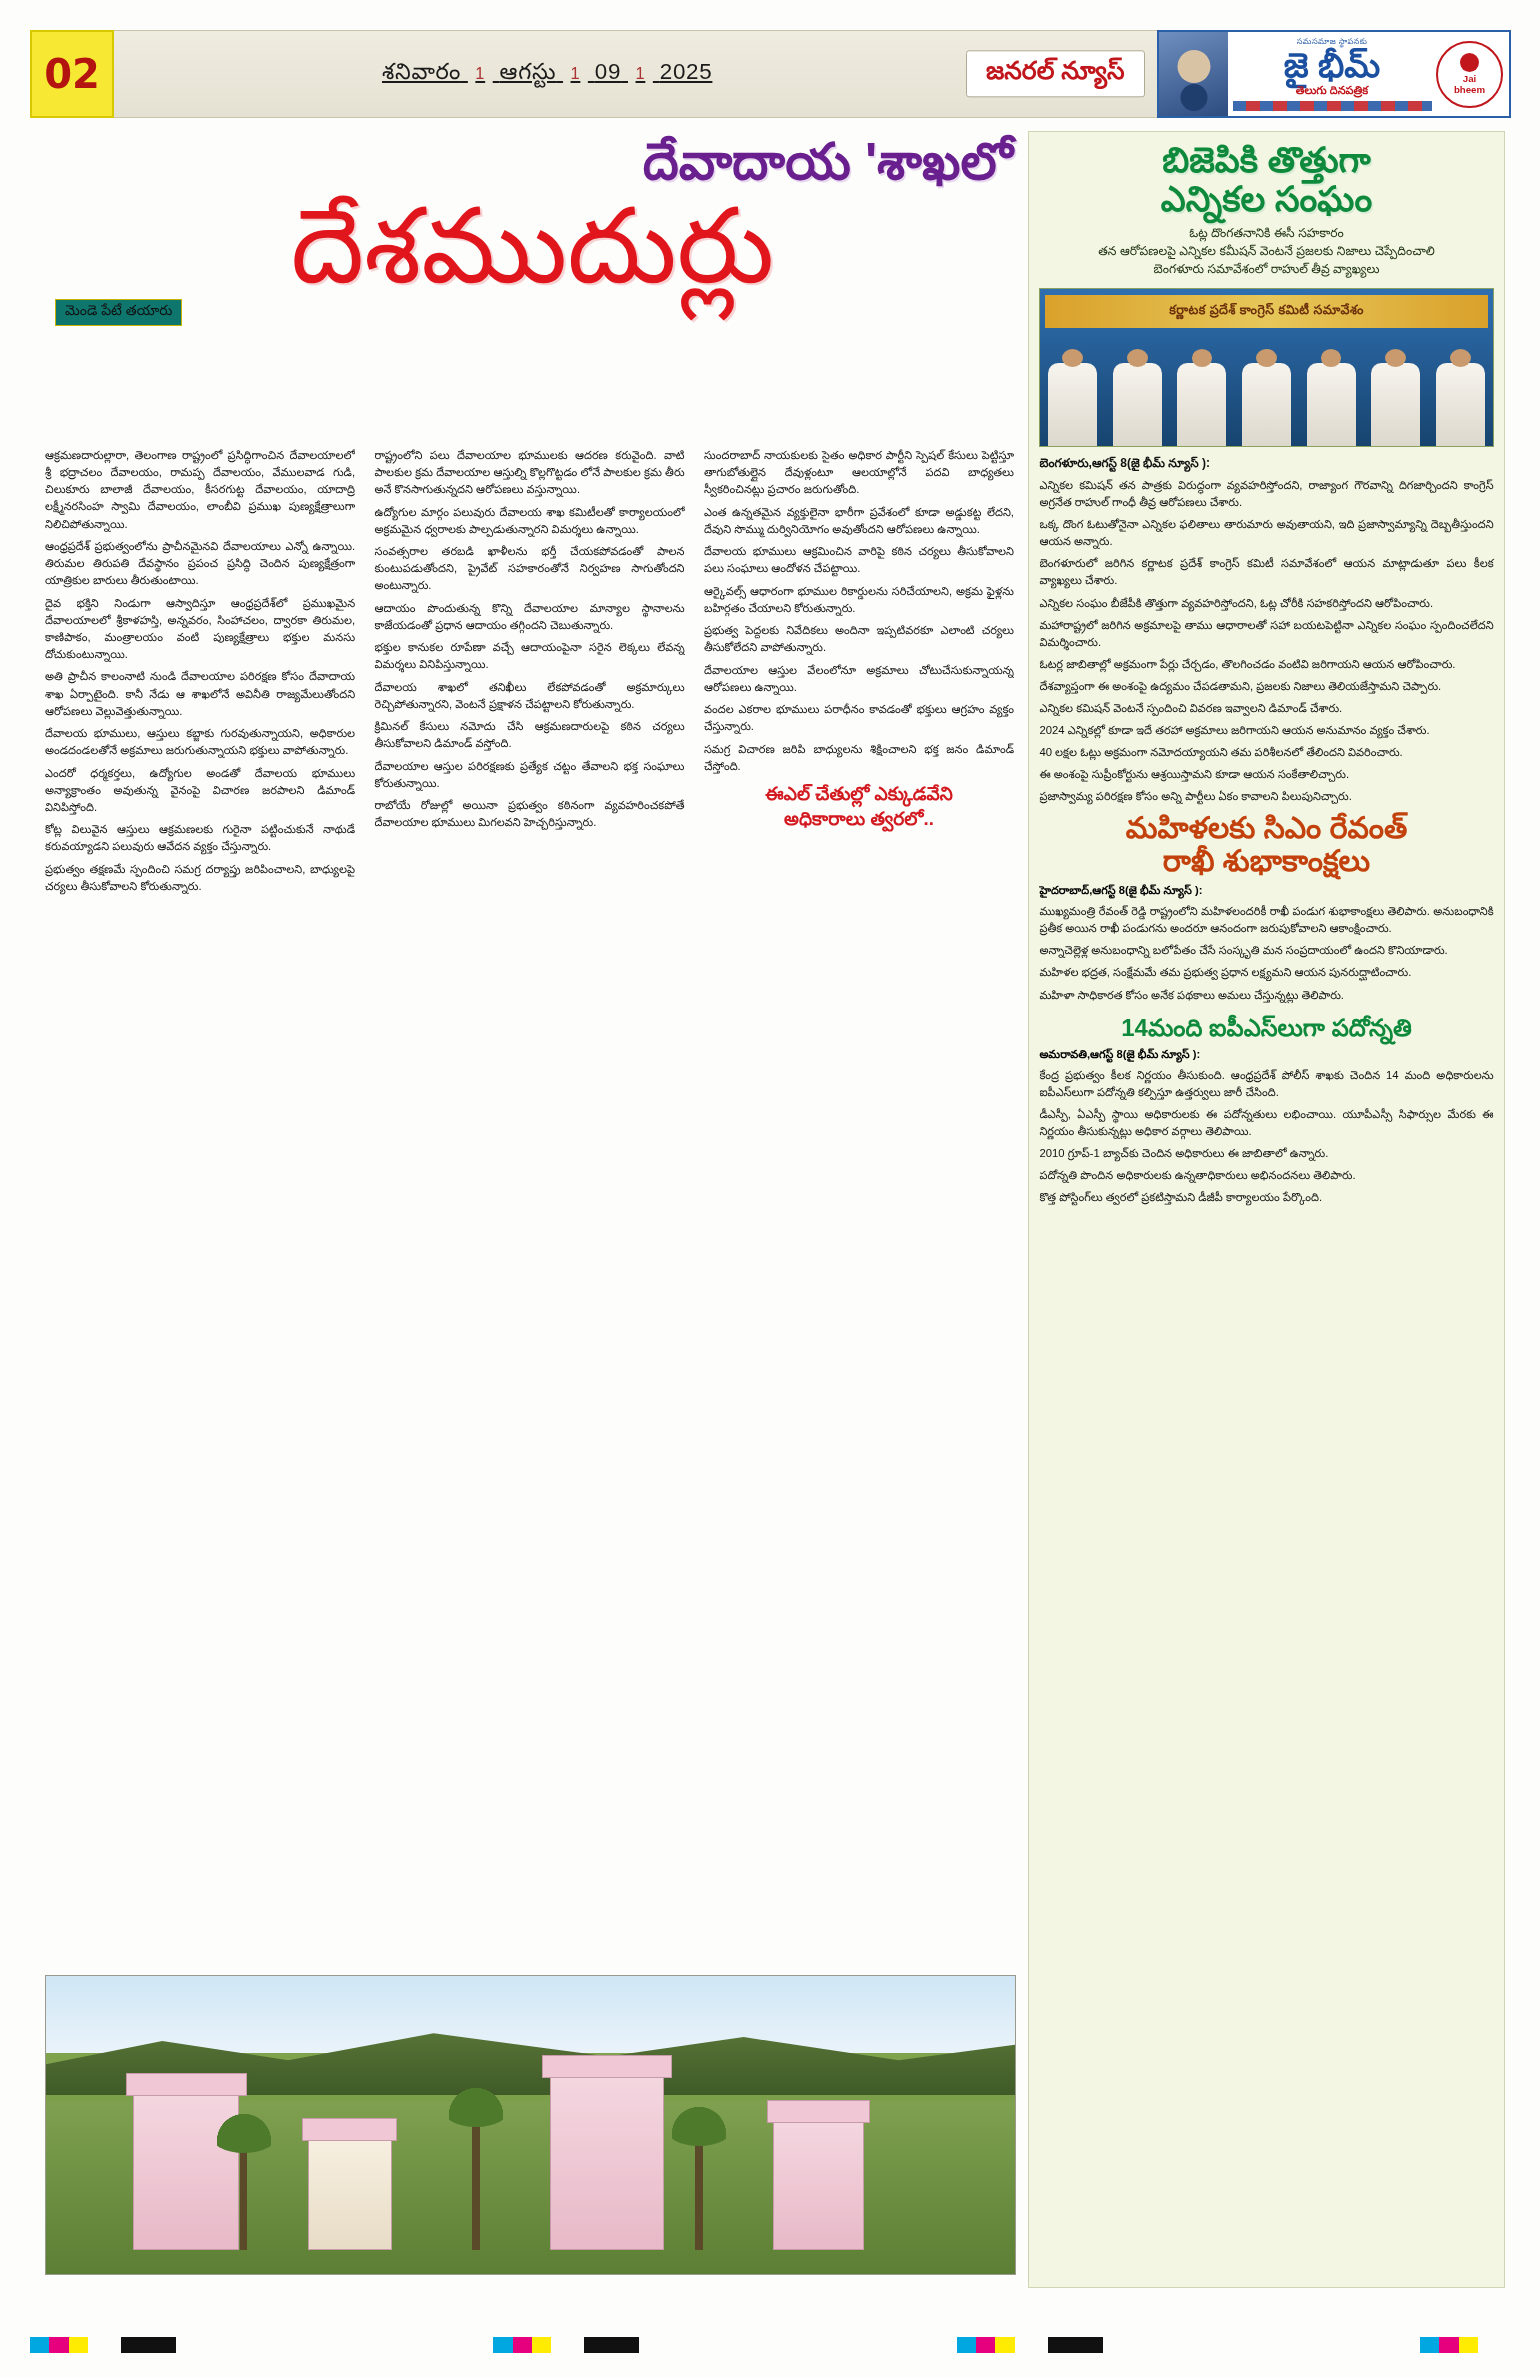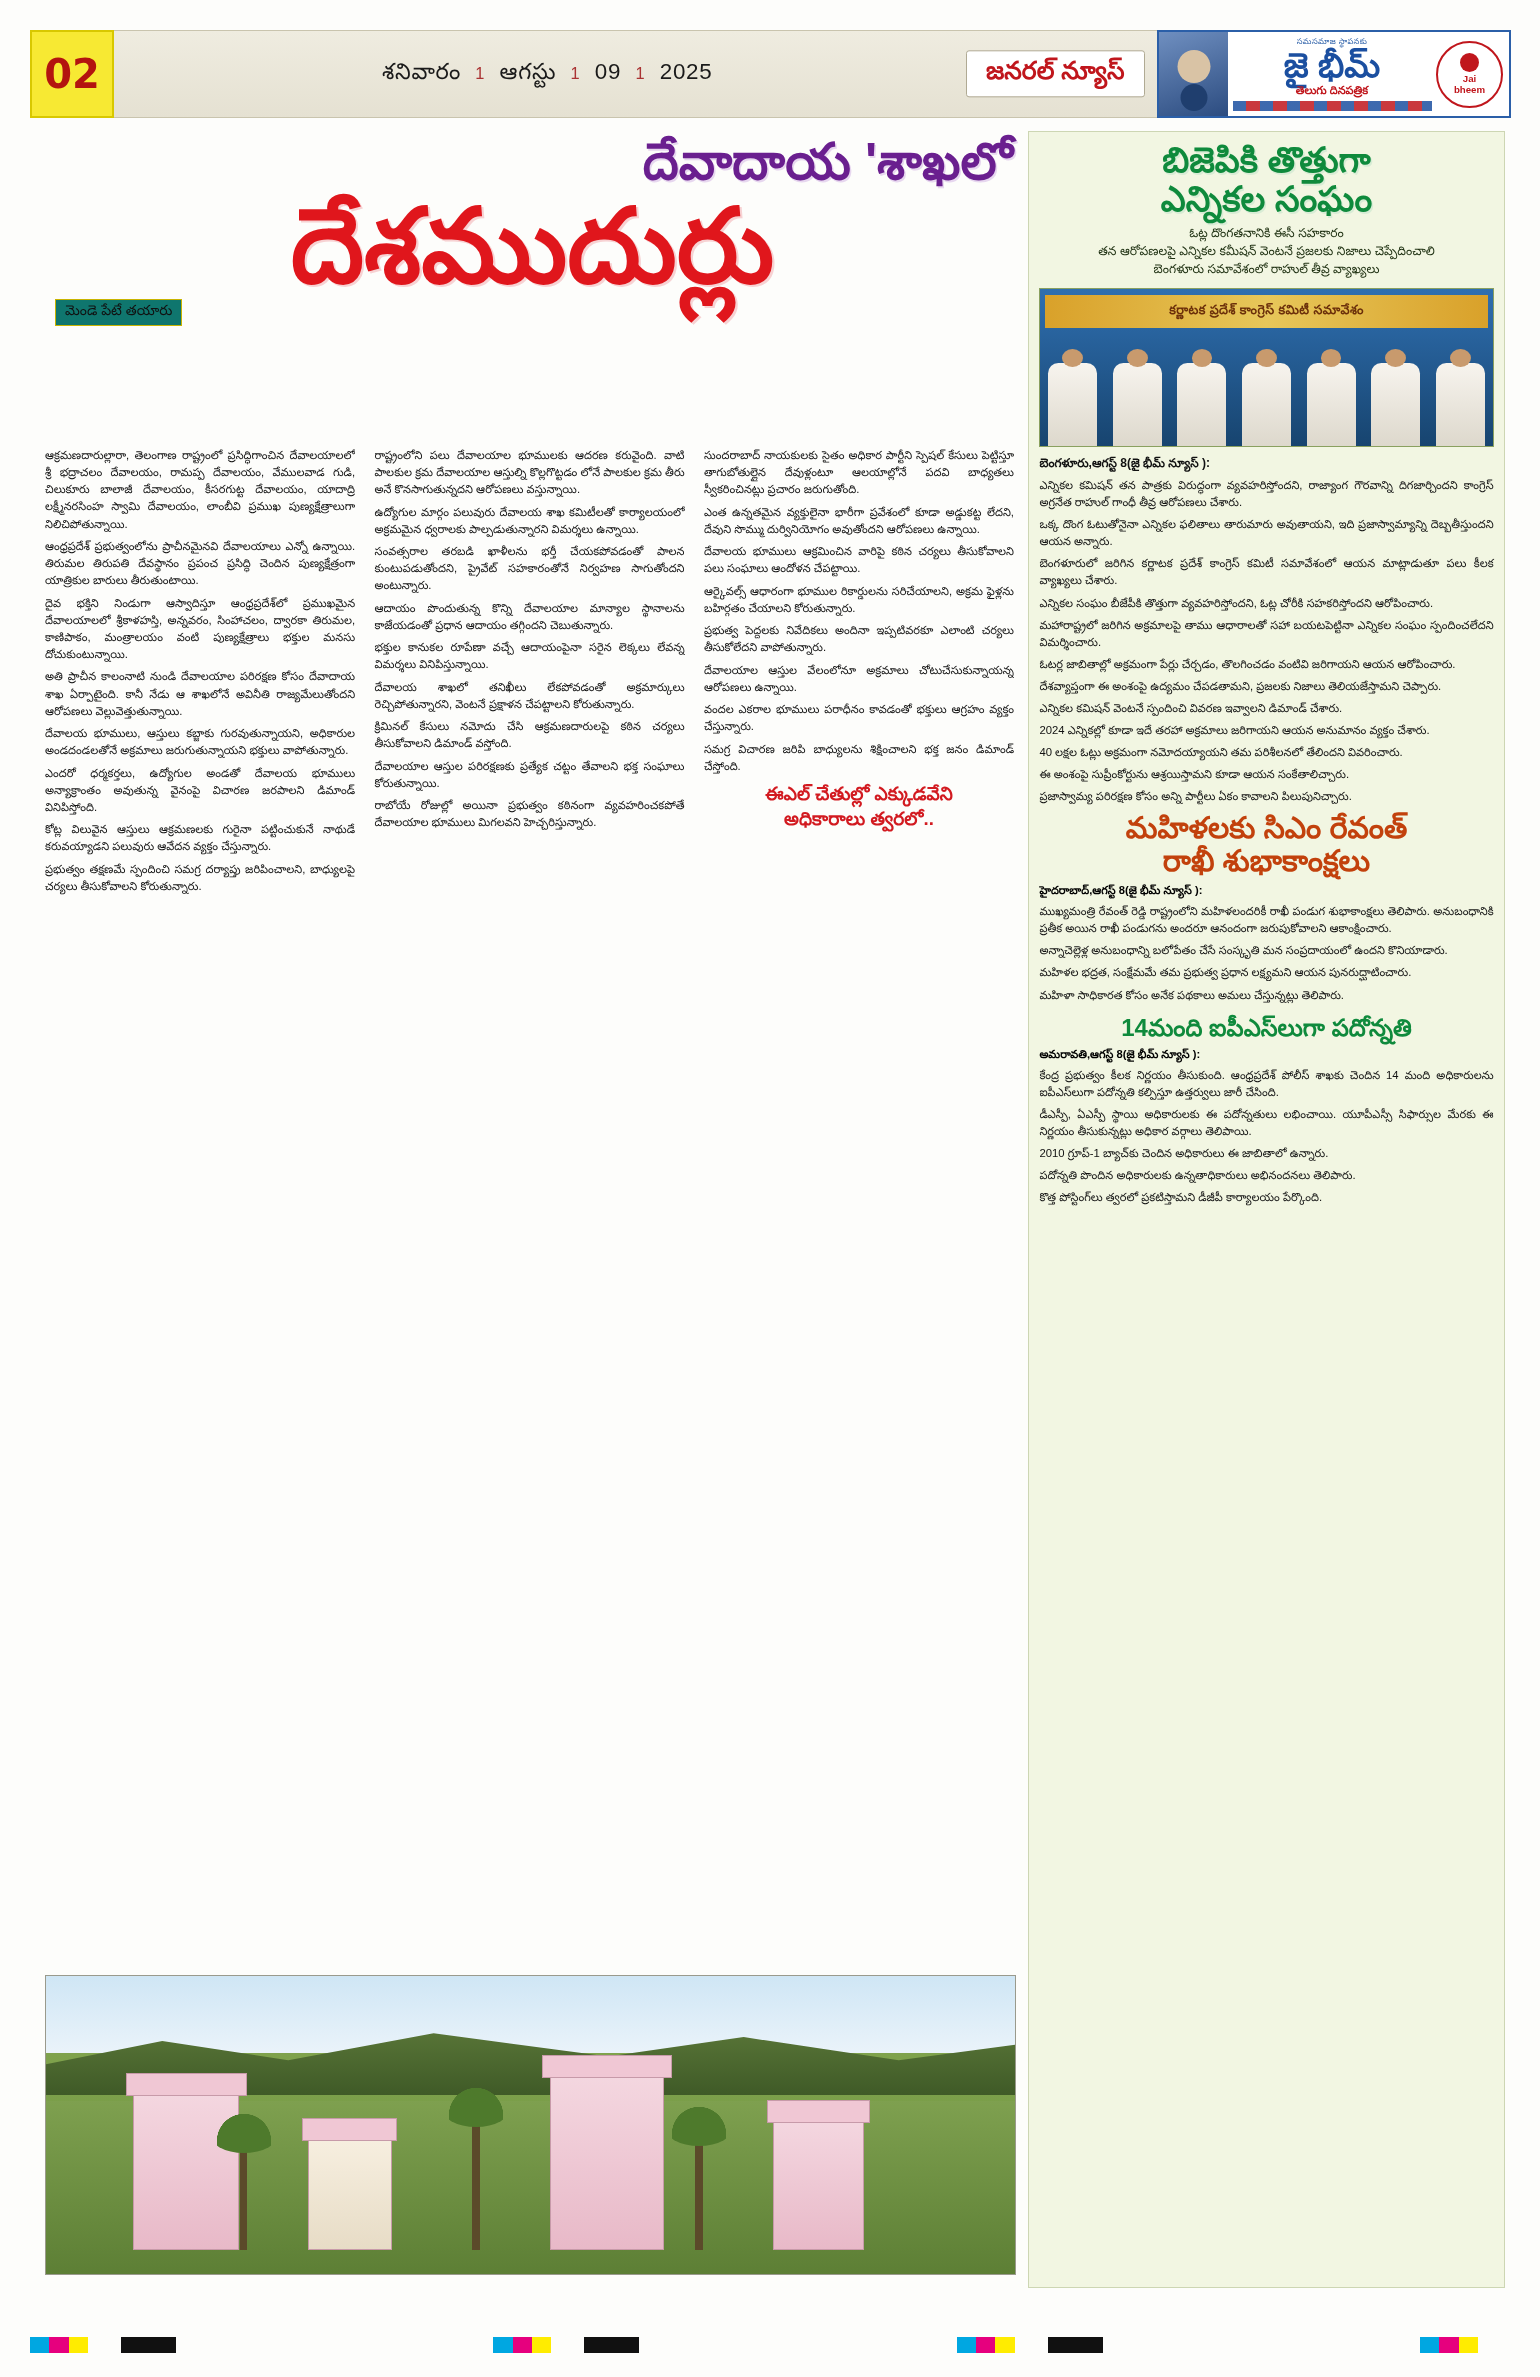--- a/index.html
+++ b/index.html
@@ -49,20 +49,21 @@
     align-items: center;
     position: relative;
     padding-left: 15px;
   }
   .dateline {
     font-size: 22.4px;
     color: #1a1a1a;
     letter-spacing: 0.7px;
     margin-left: 253px;
     white-space: nowrap;
+    text-decoration: underline;
   }
   .dateline .sep { color: #a33; margin: 0 7.5px; font-size: 16.4px; }
   .section-tag {
     position: absolute;
     right: 12px;
     top: 50%;
     transform: translateY(-50%);
     background: #ffffff;
     border: 1.5px solid #b0aa94;
     color: #c0161c;
@@ -157,21 +158,21 @@
     color: #6a1f8f;
     font-size: 51px;
     font-weight: bold;
     text-align: right;
     line-height: 1.1;
     text-shadow: 1.5px 1.5px 0 #e7d7ef;
   }
   .head-main {
     color: #e0161c;
     font-size: 104px;
-    font-weight: bold;
+    font-weight: normal;
     text-align: center;
     line-height: 1.02;
     margin-top: 3px;
     text-shadow: 2.2px 2.2px 0 #f7d2d3;
   }
   .sub-tag {
     display: inline-block;
     background: #0f766e;
     border: 1.5px solid #c9b400;
     color: #111;

